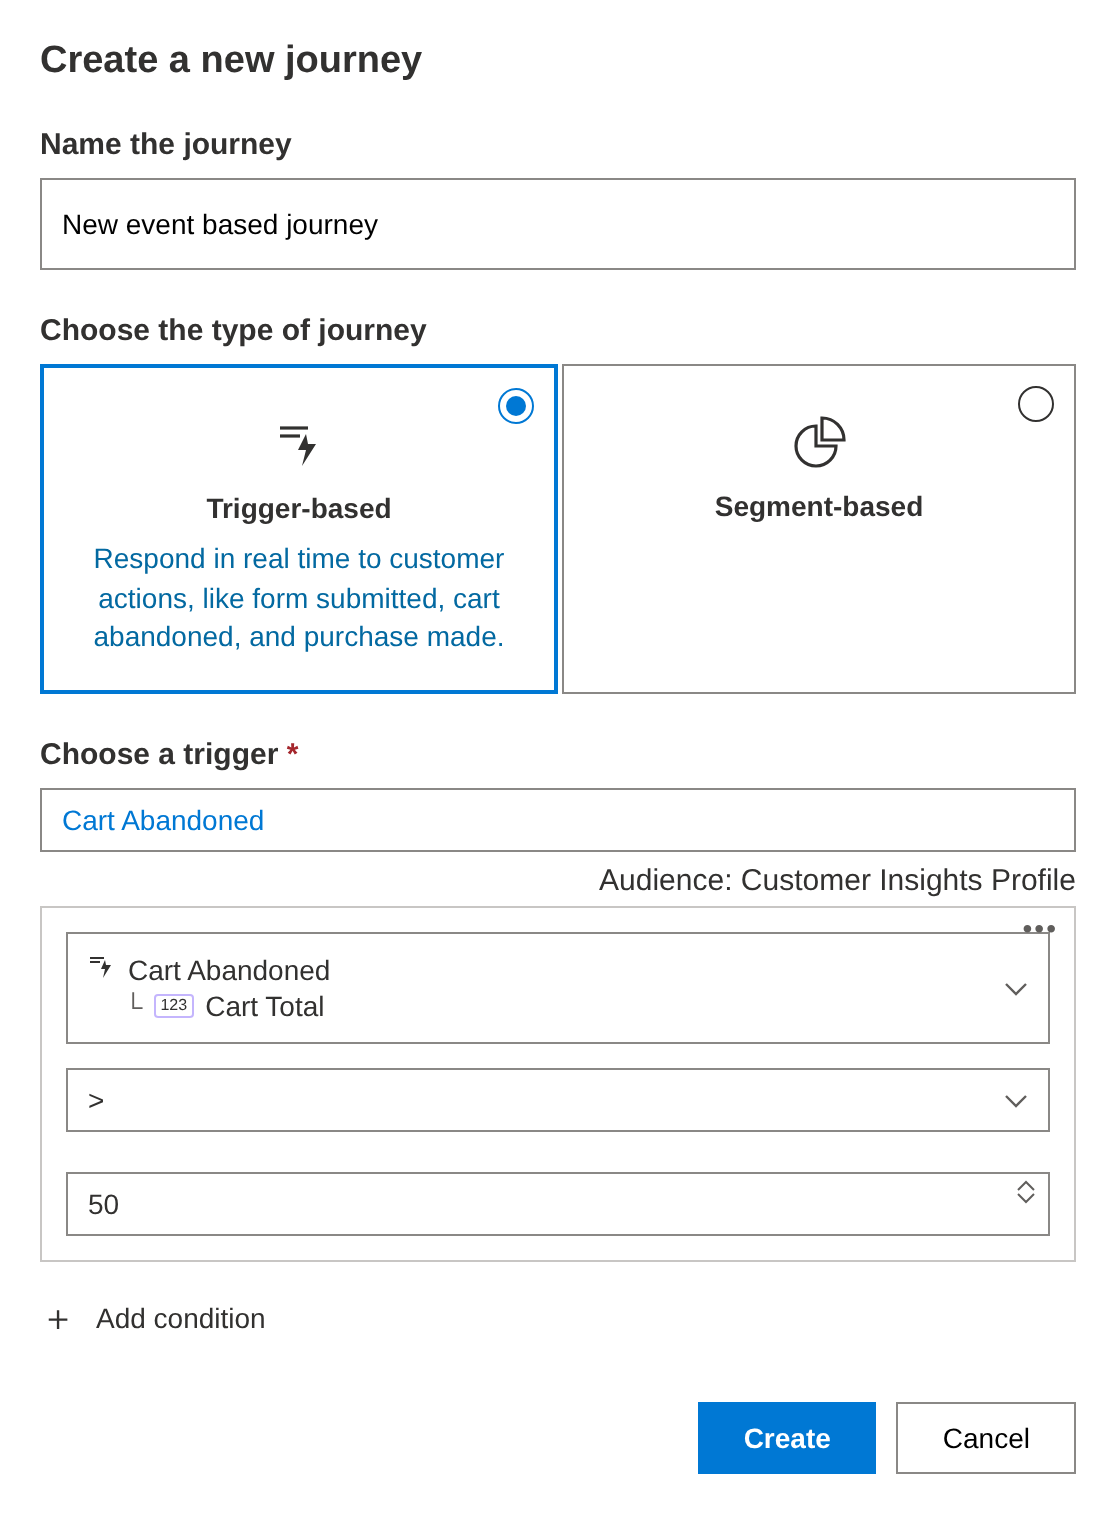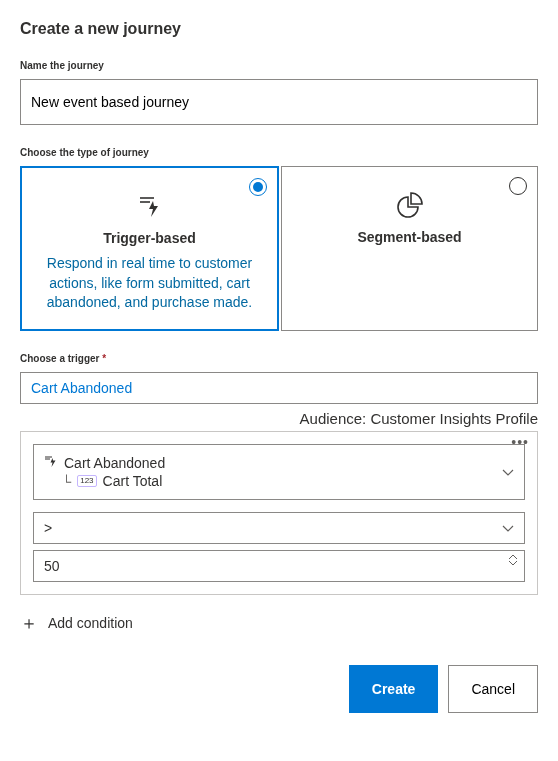--- a/index.html
+++ b/index.html
@@ -1,47 +1,47 @@
 <!DOCTYPE html>
 <html><head>
   <meta charset="utf-8">
   <style>
     * { box-sizing: border-box; margin: 0; padding: 0; }
     body { font-family: "Segoe UI", -apple-system, sans-serif; font-size: 14px; color: #323130; background: #fff; width: 558px; padding: 20px; }
-    h1 { font-size: 16px; font-weight: 600; margin-bottom: 22px; }
-    .label { font-size: 10px; font-weight: 600; margin-bottom: 8px; display: block; }
+    h1 { font-size: 19px; font-weight: 600; margin-bottom: 22px; }
+    .label { font-size: 15px; font-weight: 600; margin-bottom: 8px; display: block; }
     .required { color: #a4262c; }
     .text-input { width: 100%; border: 1px solid #8a8886; padding: 6px 10px; font-size: 14px; font-family: inherit; height: 46px; }
     .section { margin-bottom: 22px; }
     .cards { display: flex; gap: 2px; }
     .card { flex: 1; border: 1px solid #8a8886; padding: 20px 16px 16px; position: relative; text-align: center; cursor: pointer; }
     .card.selected { border: 2px solid #0078d4; }
     .radio { position: absolute; top: 10px; right: 10px; width: 18px; height: 18px; border-radius: 50%; border: 1px solid #323130; display: flex; align-items: center; justify-content: center; }
     .radio.on { border-color: #0078d4; }
     .radio.on::after { content: ""; width: 10px; height: 10px; border-radius: 50%; background: #0078d4; }
     .card-icon { display: flex; justify-content: center; margin: 4px 0 10px; }
     .card-title { font-weight: 600; margin-bottom: 8px; font-size: 14px; }
     .card-desc { font-size: 14px; line-height: 1.4; color: #0369a1; }
     .audience { text-align: right; font-size: 15px; color: #323130; margin-top: 6px; }
     .trigger-input { width: 100%; border: 1px solid #8a8886; padding: 6px 10px; font-size: 14px; height: 32px; color: #0078d4; font-family: inherit; }
     .cond-box { border: 1px solid #c8c6c4; padding: 12px; position: relative; }
     .more-dots { position: absolute; top: 2px; right: 8px; color: #605e5c; letter-spacing: 1px; font-size: 14px; cursor: pointer; }
     .cond-field { border: 1px solid #8a8886; padding: 8px 10px; margin-top: 16px; display: flex; align-items: center; justify-content: space-between; cursor: pointer; height: 56px; }
     .cond-field.first { margin-top: 0; }
     .cond-op { height: 32px; margin-top: 12px; }
-    .cond-val { height: 32px; margin-top: 6px; position: relative; }
+    .cond-val { height: 32px; margin-top: 20px; position: relative; }
     .path { font-size: 14px; }
     .path-row { display: flex; align-items: center; gap: 6px; }
     .path-sub { margin-left: 18px; display: flex; align-items: center; gap: 6px; margin-top: 2px; }
     .elbow { color: #605e5c; font-size: 13px; }
     .badge { border: 1px solid #c4b5fd; font-size: 8px; padding: 0 2px; border-radius: 2px; line-height: 10px; }
     .add-cond { display: flex; align-items: center; gap: 10px; margin-top: 16px; cursor: pointer; color: #323130; }
     .plus-icon { font-size: 18px; font-weight: 300; color: #323130; }
     .footer { display: flex; justify-content: flex-end; gap: 10px; margin-top: 30px; }
-    .btn { padding: 6px 22px; font-size: 14px; border: 1px solid #8a8886; background: #fff; cursor: pointer; font-family: inherit; min-width: 80px; height: 48px; }
+    .btn { padding: 6px 22px; font-size: 14px; border: 1px solid #8a8886; background: #fff; cursor: pointer; font-family: inherit; min-width: 80px; height: 36px; }
     .btn.primary { background: #0078d4; border-color: #0078d4; color: #fff; font-weight: 600; }
     .spin-arrows { position: absolute; right: 6px; top: 3px; display: flex; flex-direction: column; line-height: 10px; font-size: 9px; color: #605e5c; }
   </style>
 </head>
 <body>
 
 <h1>Create a new journey</h1>
 
 <div class="section">
   <label class="label">Name the journey</label>

